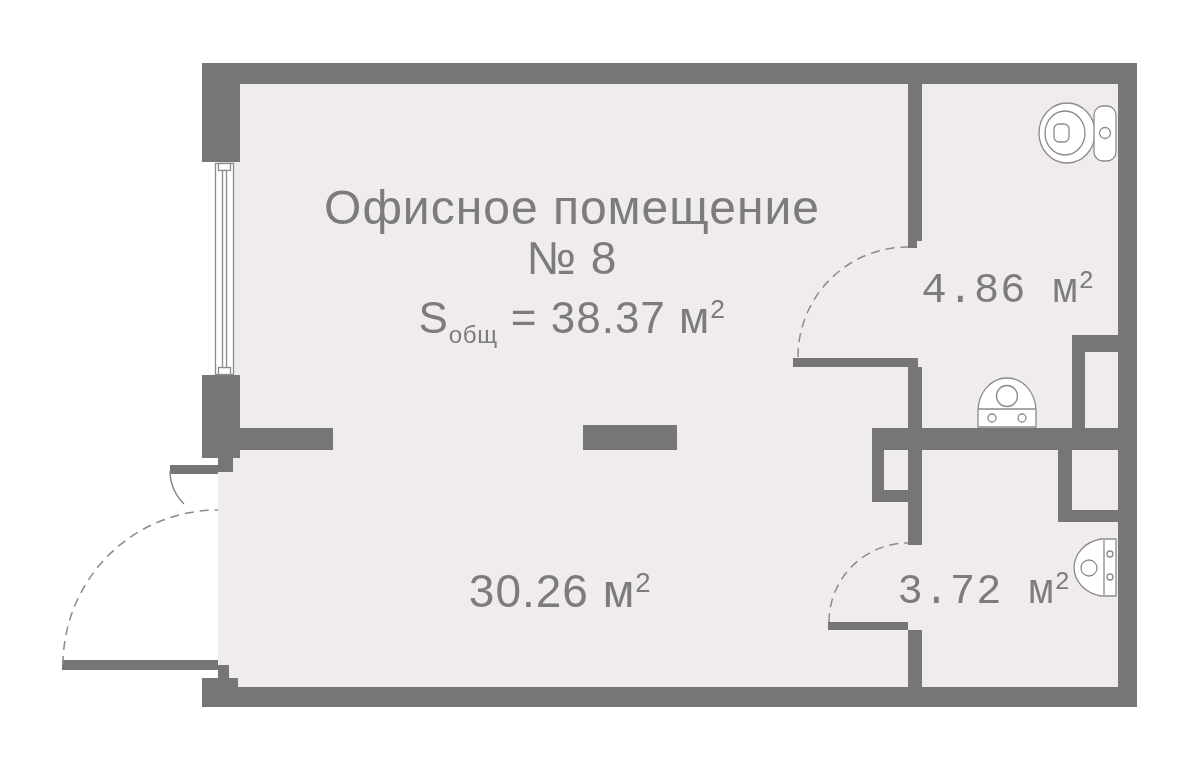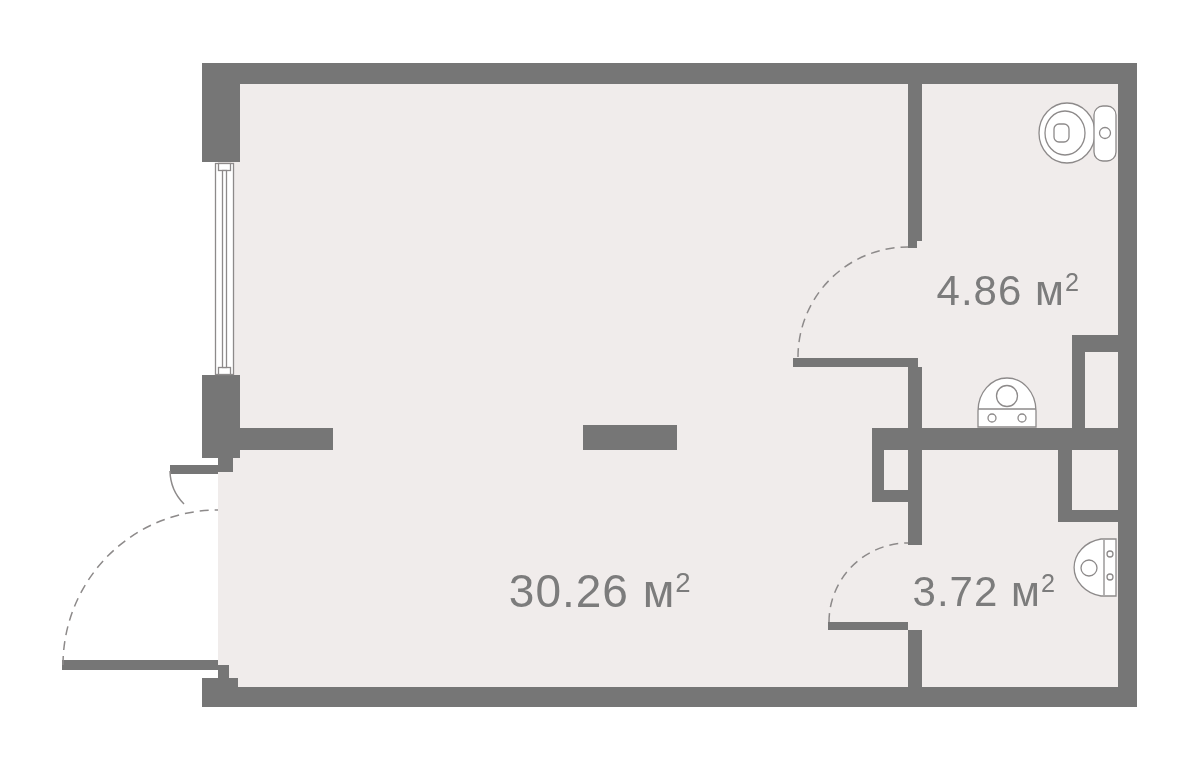--- a/index.html
+++ b/index.html
@@ -41,21 +41,21 @@
     font-weight:300;
     letter-spacing:1px;
     white-space:nowrap;
   }
   .title-line1{font-size:48px;line-height:50px;}
   .title-line2{font-size:46px;line-height:50px;}
   .title-line3{font-size:44px;line-height:52px;}
   .sub{font-size:0.55em;vertical-align:-0.45em;letter-spacing:0.5px;}
   .sup{font-size:0.6em;vertical-align:0.55em;letter-spacing:0.5px;}
   .area-office{font-size:46px;}
-  .area-small{font-size:42px;}
+  .area-small{font-size:42px;font-family:Liberation Mono, monospace;}
 </style>
 </head>
 <body>
 
 <div class="plan">
 
   <div class="floor" style="left:218px;top:84px;width:900px;height:603px"></div>
 
   <div class="wall" style="left:202px;top:63px;width:935px;height:21px"></div>
   <div class="wall" style="left:1118px;top:63px;width:19px;height:644px"></div>
@@ -120,22 +120,32 @@
 
     <g>
       <path class="fx" d="M1116,539 L1101,539 A33,29 0 0 0 1101,596 L1116,596 Z"></path>
       <path class="fx-line" d="M1104,540 V595"></path>
       <circle class="fx-line" cx="1089" cy="568" r="8"></circle>
       <circle class="fx-line" cx="1110" cy="554" r="3"></circle>
       <circle class="fx-line" cx="1110" cy="577" r="3"></circle>
     </g>
   </svg>
 
+  <div class="title-block">
+    <div class="title-line1">Офисное помещение</div>
+    <div class="title-line2">№ 8</div>
+    <div class="title-line3">
+      <span>S</span><span class="sub">общ</span>
+      <span>=</span>
+      <span>38.37</span>
+      <span>м</span><span class="sup">2</span>
+    </div>
+  </div>
 
-  <div class="label area-office" style="left:600px;top:591px">
+  <div class="label area-office" style="left:560px;top:591px">
     <span>30.26</span>
     <span>м</span><span class="sup">2</span>
   </div>
   <div class="label area-small" style="left:1008px;top:291px">
     <span>4.86</span>
     <span>м</span><span class="sup">2</span>
   </div>
   <div class="label area-small" style="left:984px;top:592px">
     <span>3.72</span>
     <span>м</span><span class="sup">2</span>

